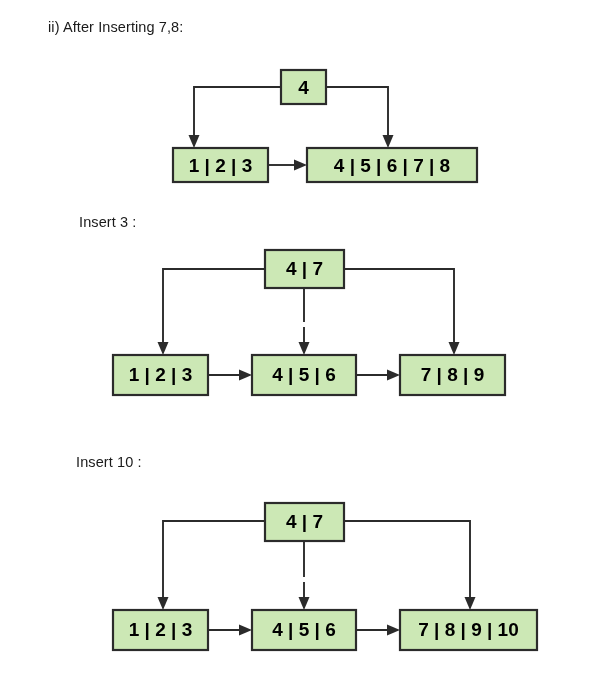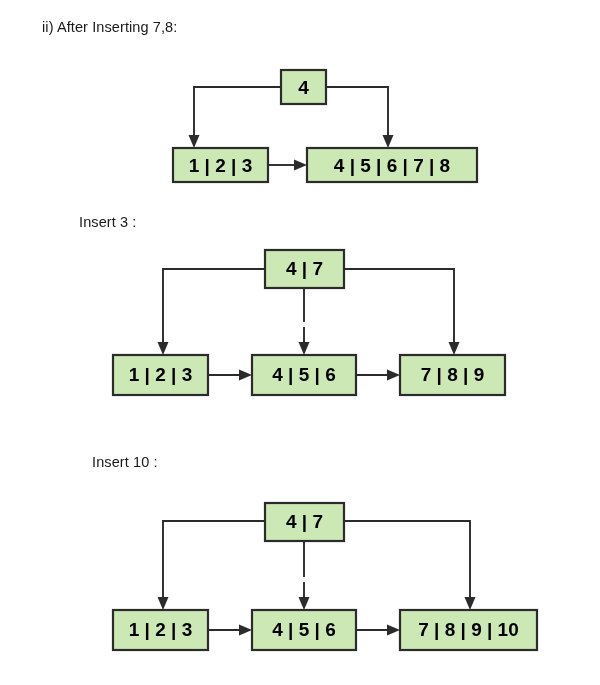--- a/index.html
+++ b/index.html
@@ -17,23 +17,23 @@
   }
   .caption {
     position: absolute;
     font-family: "Liberation Sans", sans-serif;
     font-size: 14.5px;
     font-weight: 400;
     color: #1a1a1a;
     white-space: nowrap;
     letter-spacing: 0.1px;
   }
-  #caption-main { left: 42px; top: 19px; text-align: center; }
+  #caption-main { left: 48px; top: 19px; text-align: center; }
   #caption-insert9 { left: 79px; top: 214px; }
-  #caption-insert10 { left: 92px; top: 454px; }
+  #caption-insert10 { left: 76px; top: 454px; }
 
   svg.diagram {
     position: absolute;
     left: 0;
     top: 0;
     overflow: visible;
   }
   .node-rect {
     fill: #cce8b5;
     stroke: #2b2b2b;

